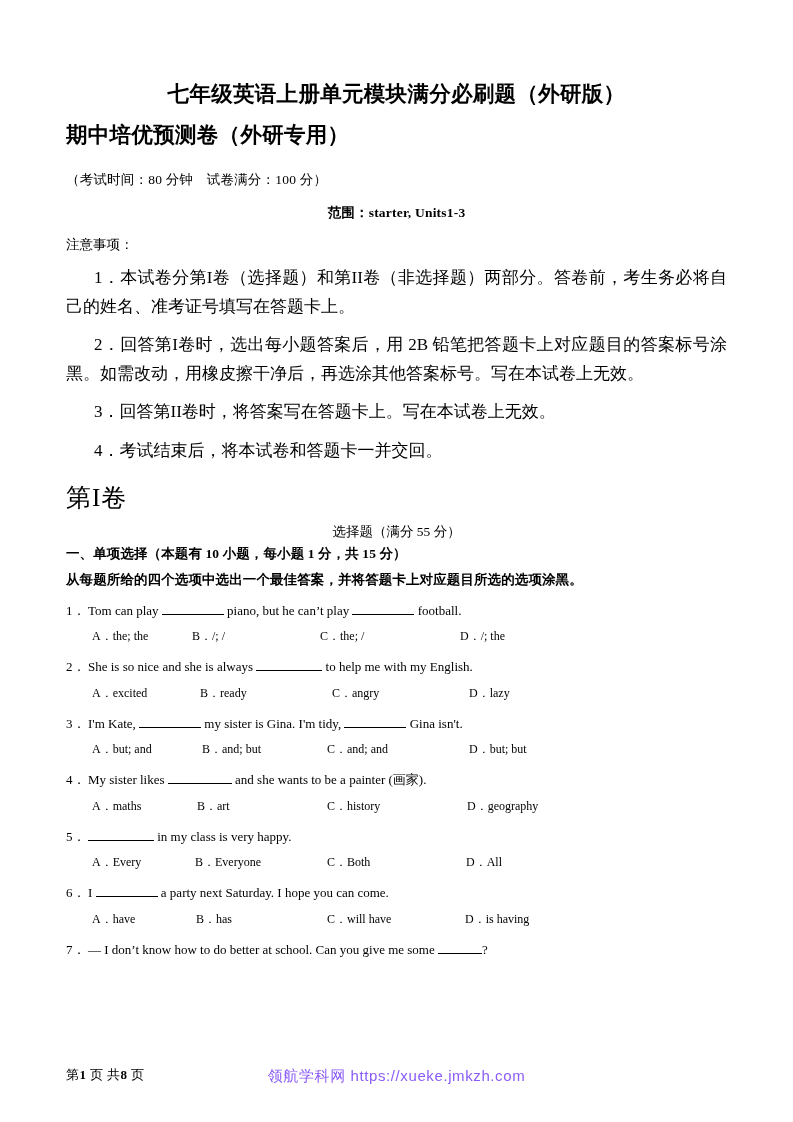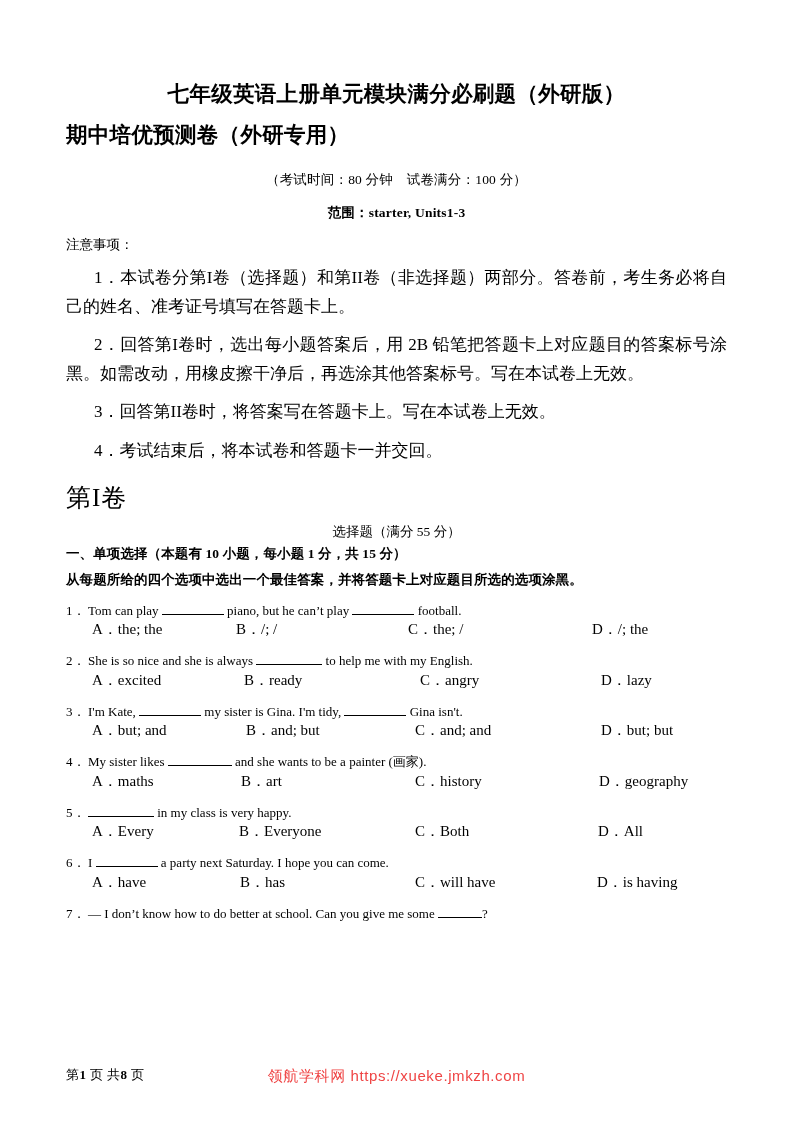--- a/index.html
+++ b/index.html
@@ -32,21 +32,21 @@
     margin: 0;
   }
   .title2 {
     font-size: 21.5px;
     font-weight: bold;
     letter-spacing: 0.3px;
     line-height: 1.5;
     margin: 9px 0 0 0;
   }
   .subline {
-    text-align: center;
+    text-align: left;
     font-size: 13.5px;
     margin-top: 19px;
     letter-spacing: 0.2px;
   }
   .range {
     text-align: center;
     font-size: 13.5px;
     font-weight: bold;
     margin-top: 15px;
     letter-spacing: 0.2px;
@@ -92,24 +92,24 @@
     position: relative;
     line-height: 1.5;
   }
   .q .num {
     position: absolute;
     left: 0;
     top: 0;
     width: 22px;
   }
   .opts {
-    font-size: 15px;
+    font-size: 12px;
+    margin-top: 8px;
     padding-left: 26px;
     display: flex;
-    gap: 44px;
   }
   .opts .op {
     display: inline-block;
   }
   .blank {
     display: inline-block;
     border-bottom: 1px solid #000;
     height: 0.88em;
     vertical-align: baseline;
   }
@@ -122,21 +122,21 @@
     font-family: "Liberation Serif", serif;
     text-align: right;
   }
   .footer .pg { font-weight: bold; }
   .watermark {
     position: absolute;
     left: 50%;
     transform: translateX(-50%);
     bottom: 36px;
     font-size: 15px;
-    color: #ef4444;
+    color: #8b5cf6;
     letter-spacing: 0.6px;
     font-family: "Liberation Sans", sans-serif;
     white-space: nowrap;
   }
 </style>
 </head>
 <body>
 
 <div class="page">
 

